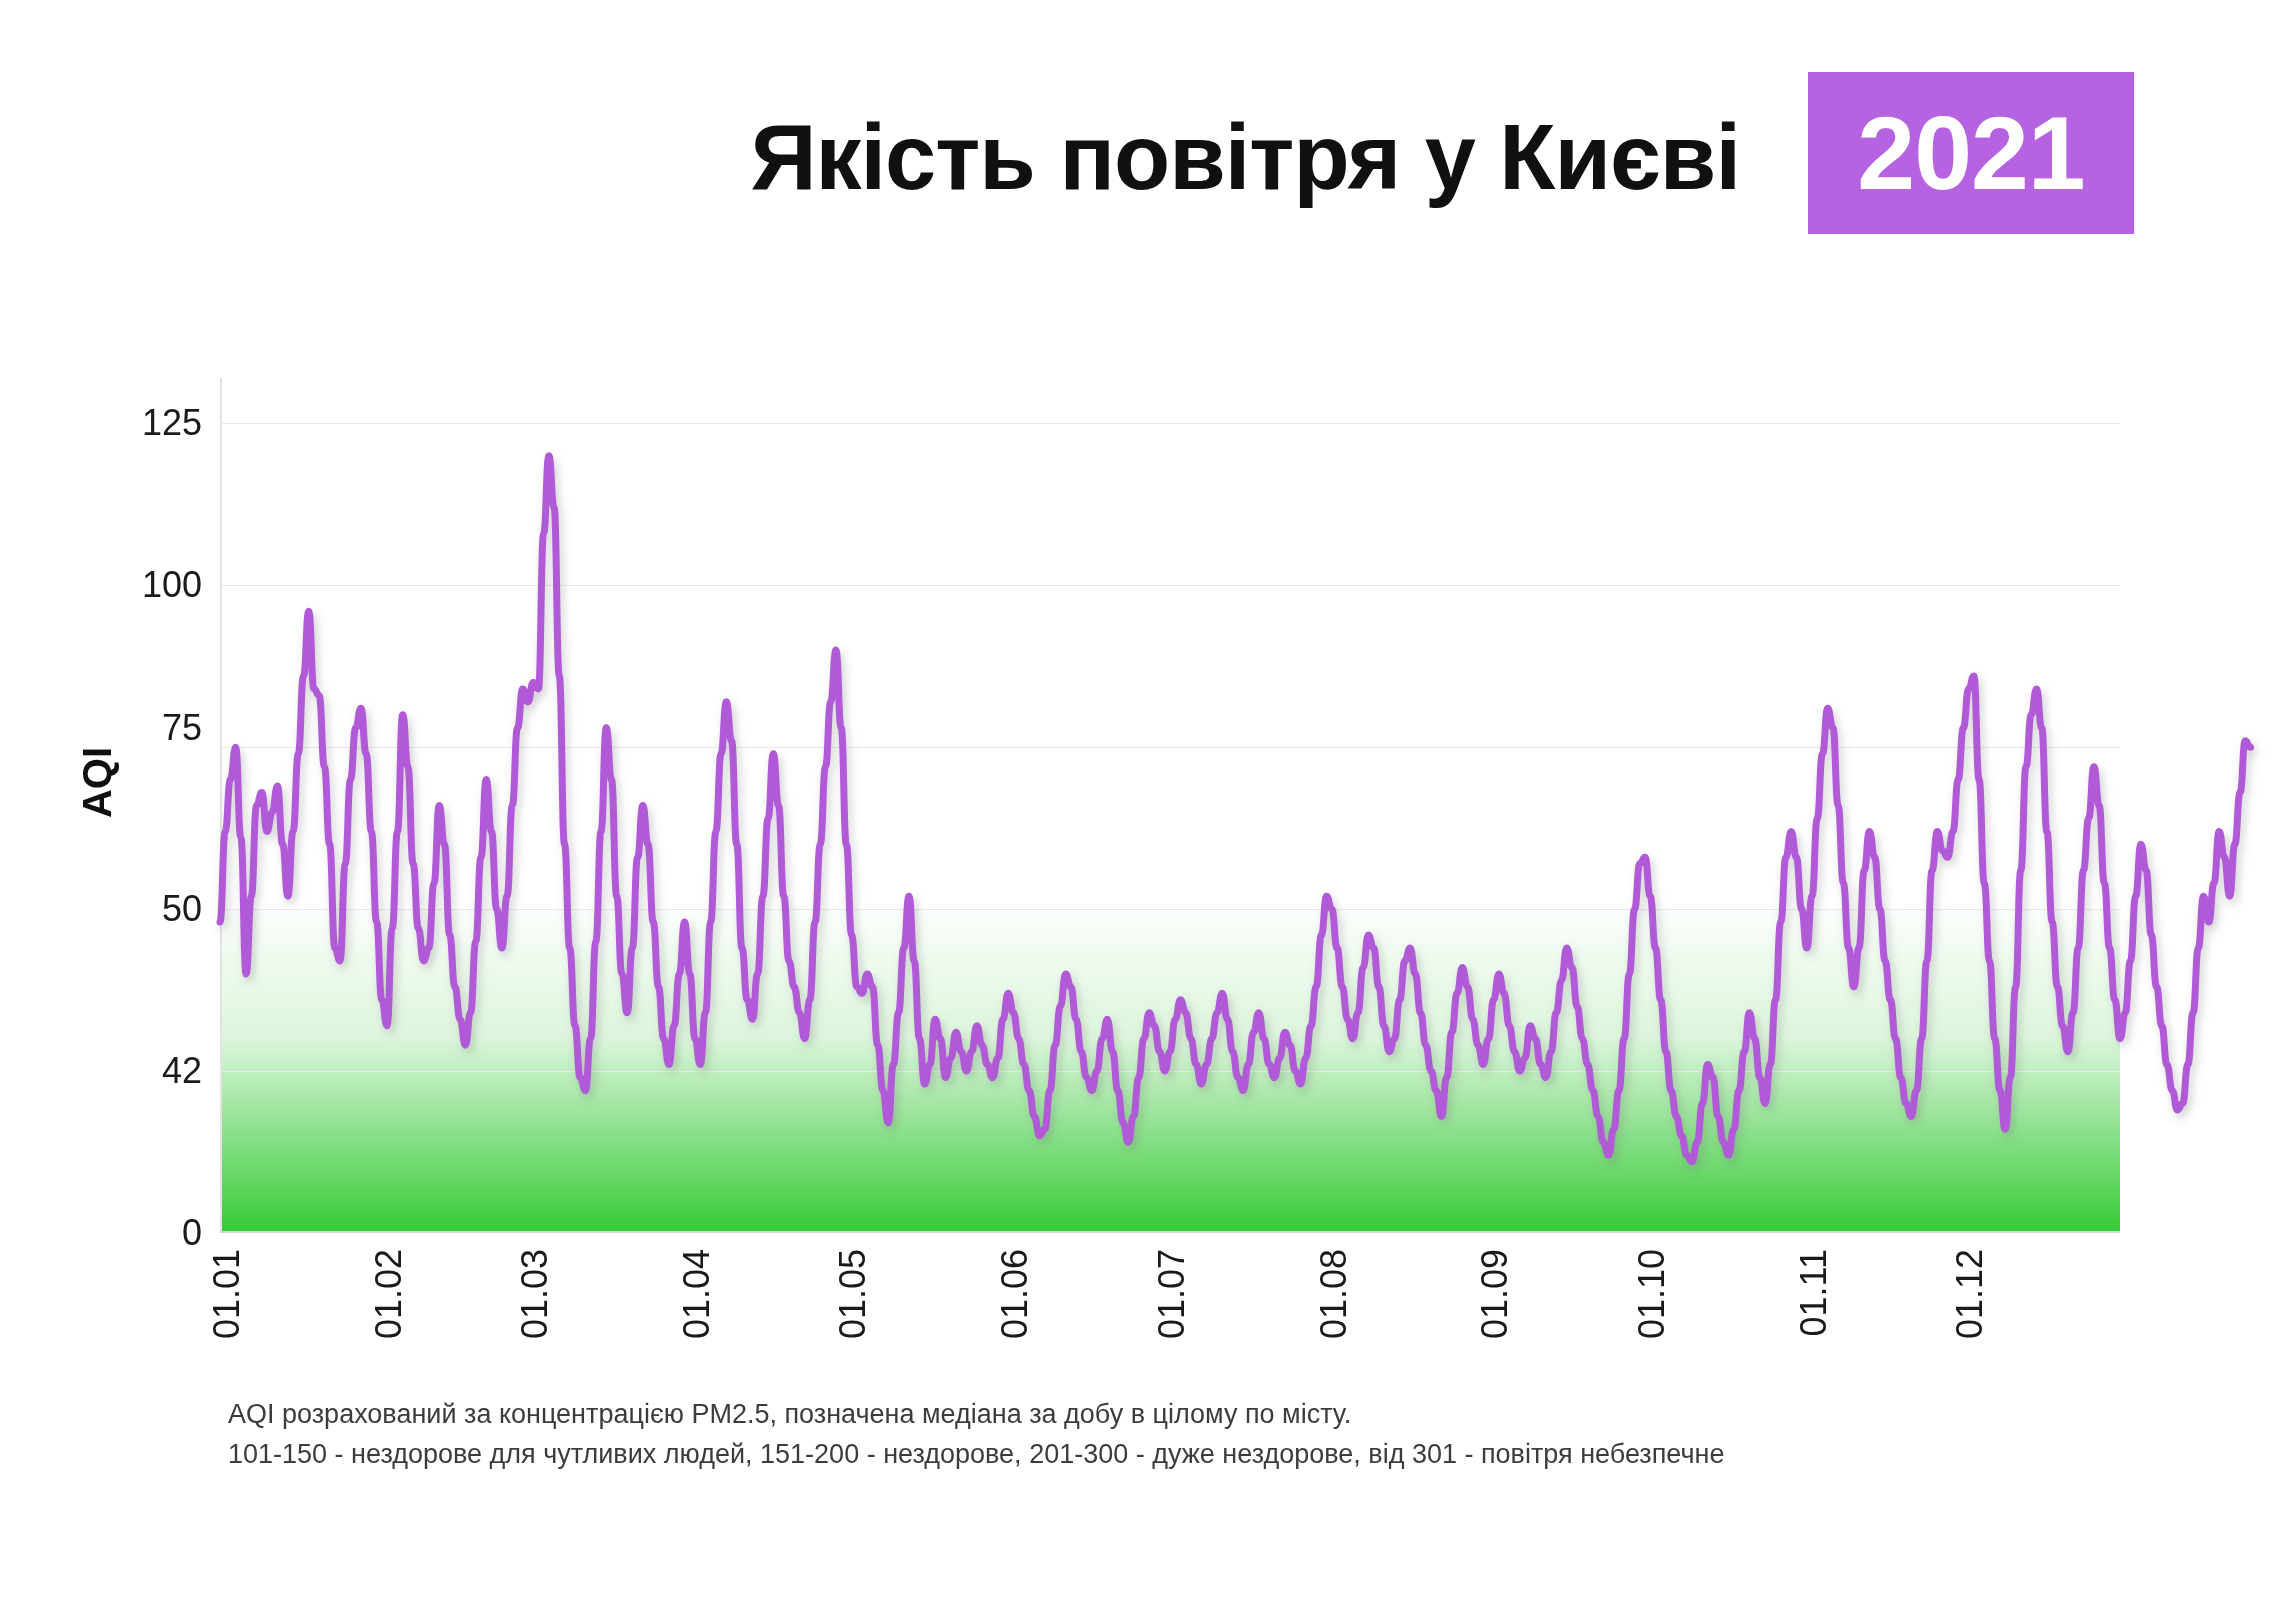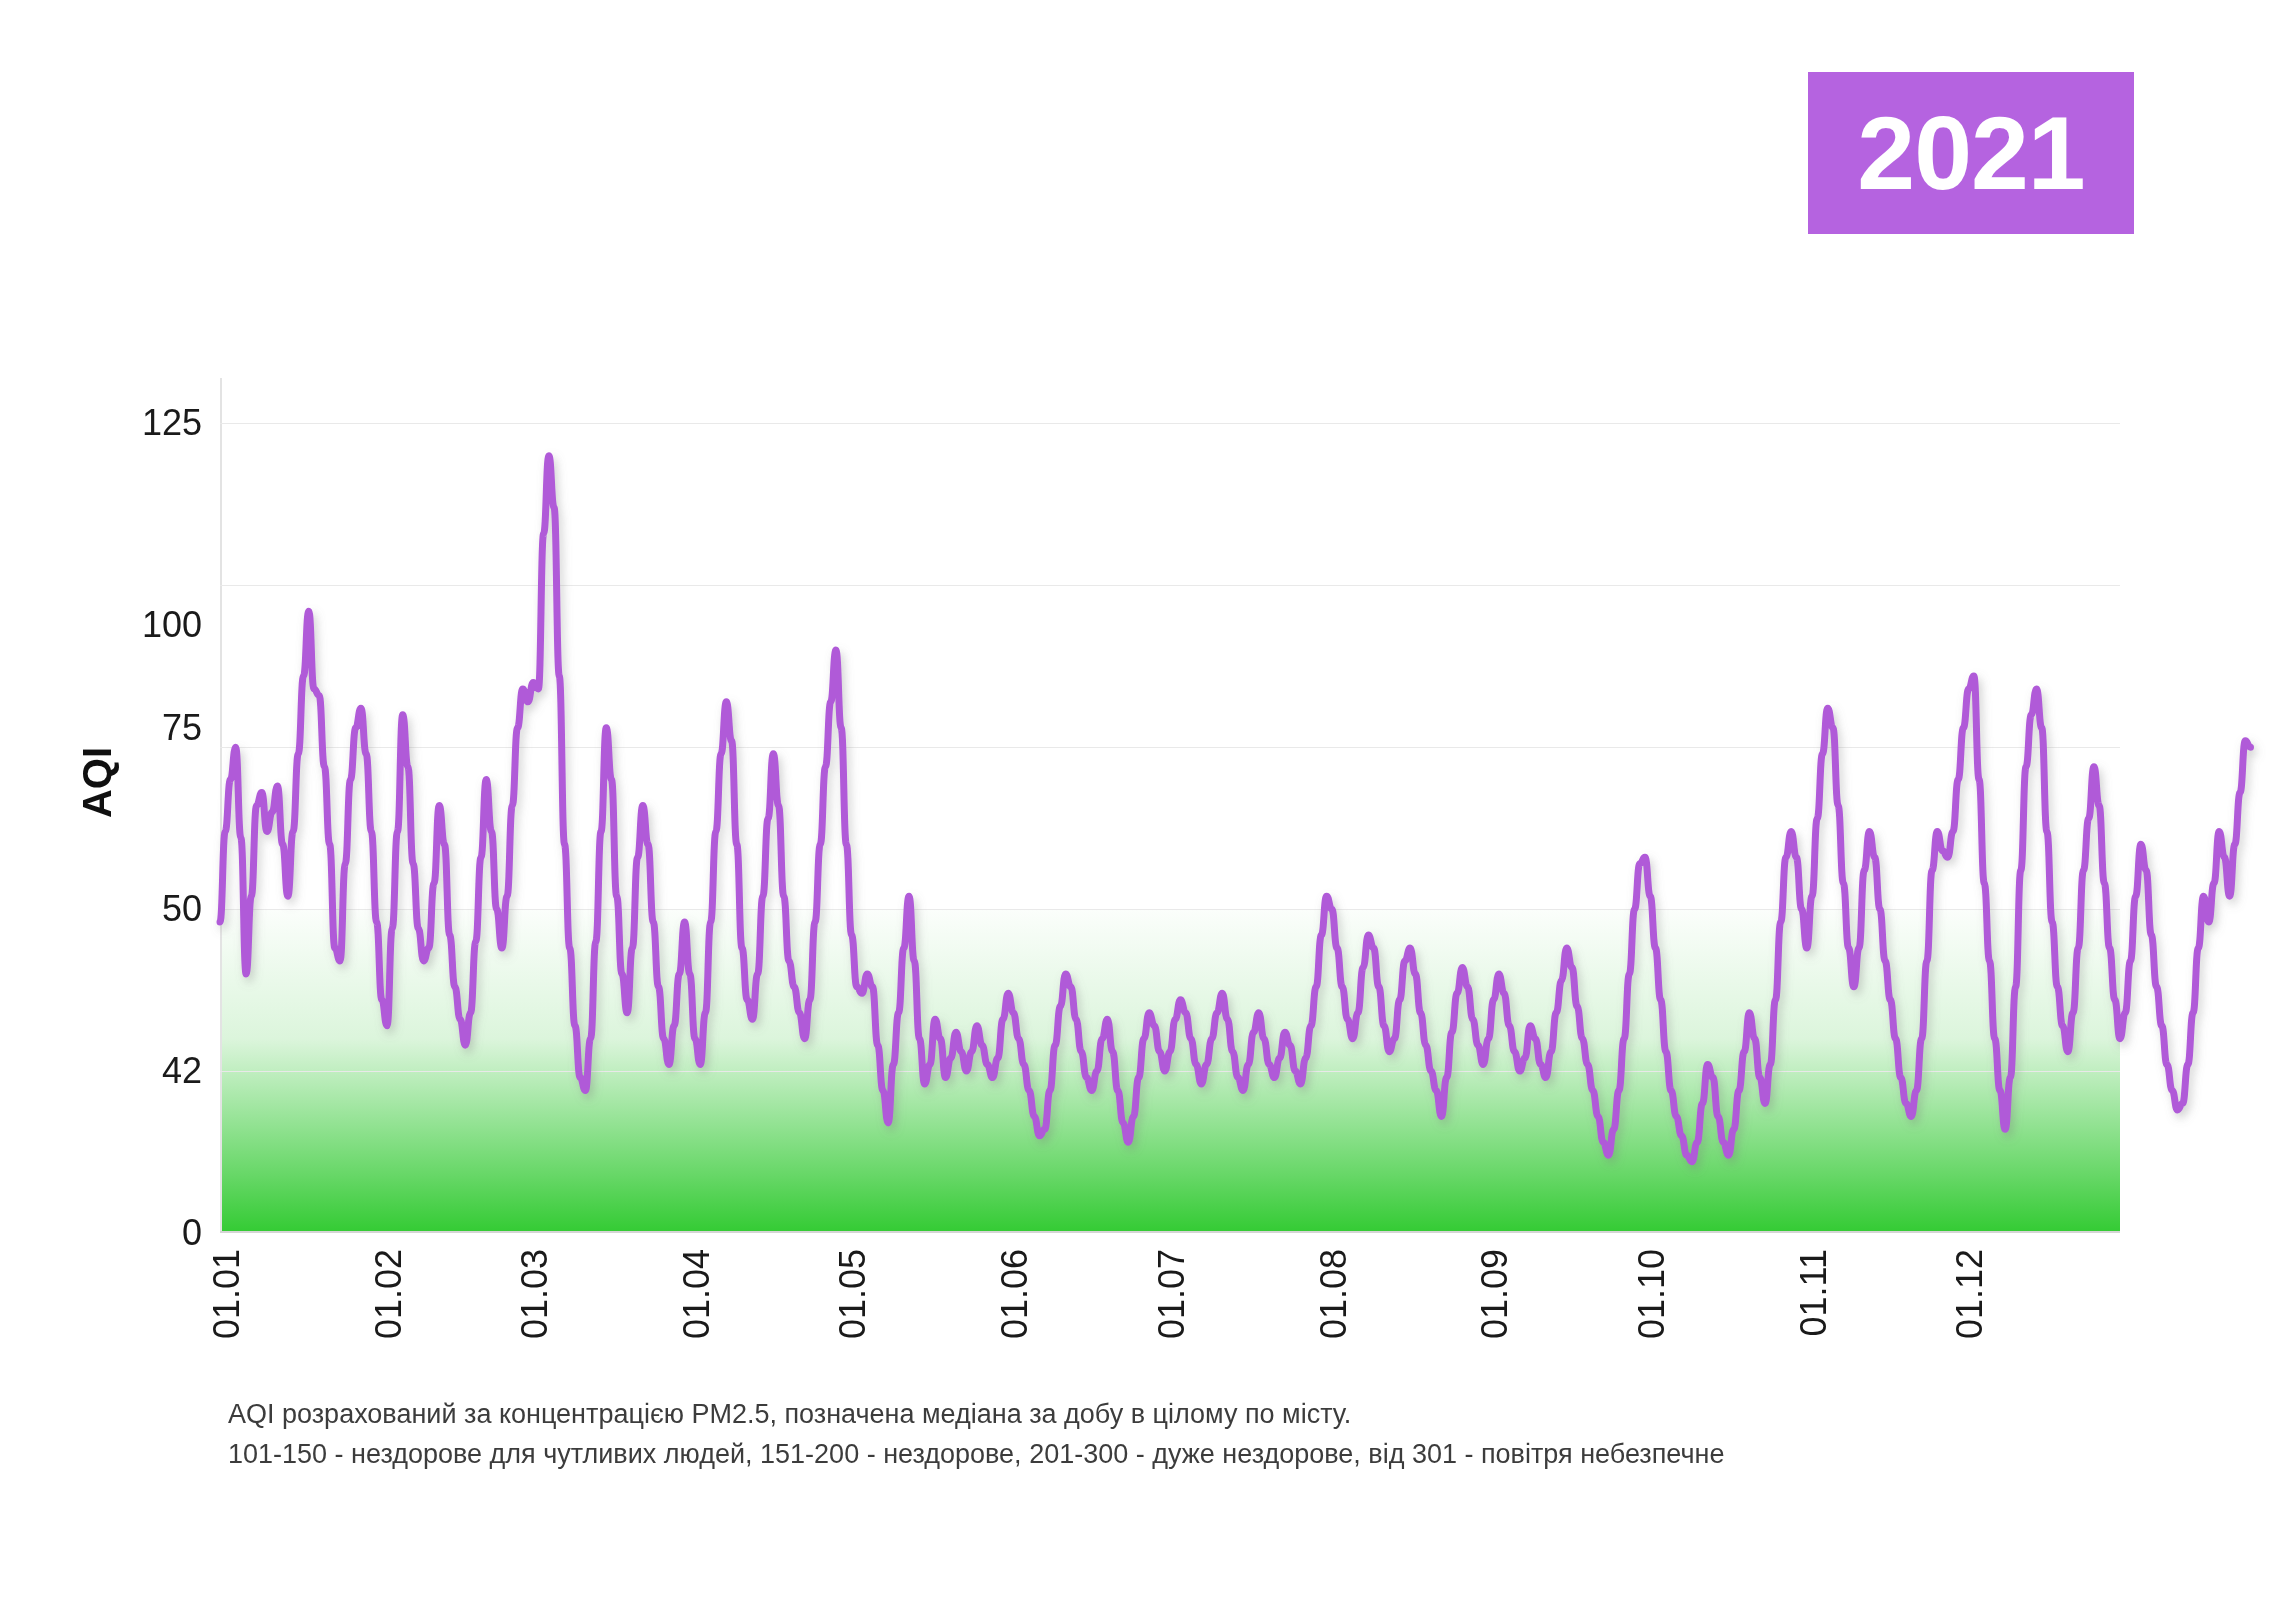--- a/index.html
+++ b/index.html
@@ -191,20 +191,21 @@
     color: #3c3c3c;
     line-height: 1.48;
   }
   #notes .line { white-space: nowrap; }
   #notes b { color: #1b1b1b; font-weight: bold; }
 </style>
 </head>
 <body>
 
 <div id="header">
+  <div id="title">Якість повітря у Києві</div>
 
   <div id="year-badge">
     <span>2021</span>
   </div>
 
 </div>
 
 <div id="chart-wrap">
   <div id="ylabel">AQI</div>
 
@@ -217,21 +218,21 @@
         <div class="gridline" style="top: 531.136px;"></div>
         <div class="gridline" style="top: 369.205px;"></div>
         <div class="gridline" style="top: 207.273px;"></div>
         <div class="gridline" style="top: 45.3409px;"></div>
       </div>
     <div id="yticks">
         <div class="ytick" style="top: 855px;">0</div>
         <div class="ytick" style="top: 693.068px;">42</div>
         <div class="ytick" style="top: 531.136px;">50</div>
         <div class="ytick" style="top: 350px;">75</div>
-        <div class="ytick" style="top: 207.273px; margin-top: 40px;">100</div>
+        <div class="ytick" style="top: 207.273px;">100</div>
         <div class="ytick" style="top: 45.3409px;">125</div>
       </div>
     <div id="xticks">
         <div class="xtick" style="left: -14px;">01.01</div>
         <div class="xtick" style="left: 147.813px;">01.02</div>
         <div class="xtick" style="left: 293.967px;">01.03</div>
         <div class="xtick" style="left: 455.78px;">01.04</div>
         <div class="xtick" style="left: 612.374px;">01.05</div>
         <div class="xtick" style="left: 774.187px;">01.06</div>
         <div class="xtick" style="left: 930.78px;">01.07</div>

